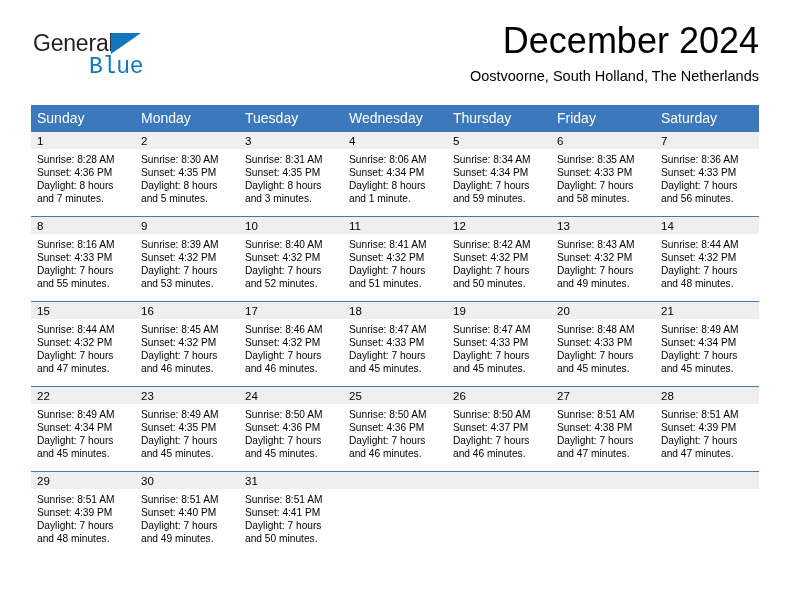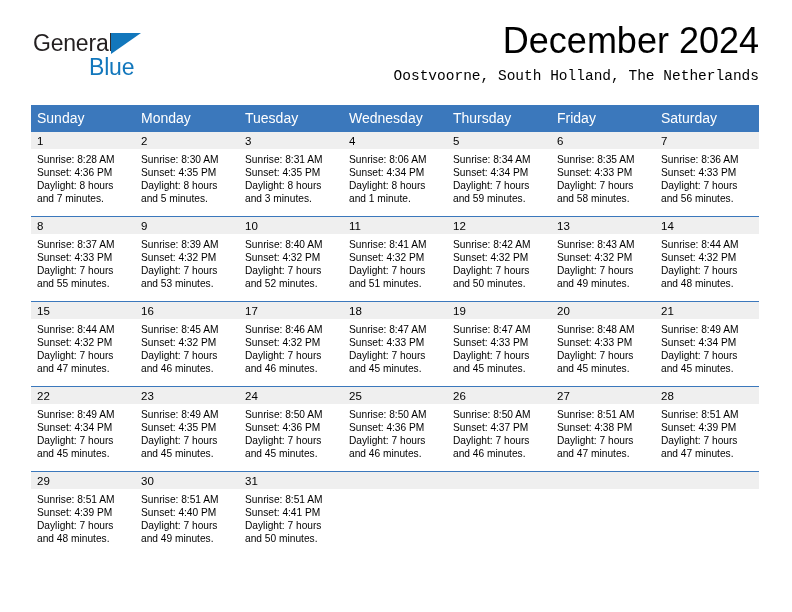--- a/index.html
+++ b/index.html
@@ -49,21 +49,21 @@
     font-family: "Liberation Sans", sans-serif;
     line-height: 27px;
   }
   .logo-blue {
     position: absolute;
     left: 56px;
     top: 24px;
     font-size: 23px;
     letter-spacing: -0.2px;
     color: #1277bc;
-    font-family: Liberation Sans, sans-serif;
+    font-family: Liberation Mono, monospace;
     line-height: 27px;
   }
   .logo-triangle {
     position: absolute;
     left: 78px;
     top: 3px;
     width: 0;
     height: 0;
     border-left: 30px solid #1277bc;
     border-bottom: 21px solid transparent;
@@ -81,21 +81,21 @@
     line-height: 38px;
     white-space: nowrap;
     font-family: "Liberation Sans", sans-serif;
   }
   .location-subtitle {
     font-size: 14.5px;
     color: #000000;
     line-height: 20px;
     margin-top: 6px;
     white-space: nowrap;
-    font-family: Liberation Mono, monospace;
+    font-family: Liberation Sans, sans-serif;
   }
 
   
   .calendar {
     position: absolute;
     left: 31px;
     top: 105px;
     width: 728px;
     border-collapse: collapse;
     table-layout: fixed;
@@ -242,21 +242,21 @@
             <div>Daylight: 7 hours</div>
             <div>and 56 minutes.</div>
           </div>
         </td>
       </tr>
 
       <tr>
         <td>
           <div class="daynum-band">8</div>
           <div class="cell-body">
-            <div>Sunrise: 8:37 AM</div>
+            <div>Sunrise: 8:16 AM</div>
             <div>Sunset: 4:33 PM</div>
             <div>Daylight: 7 hours</div>
             <div>and 55 minutes.</div>
           </div>
         </td>
         <td>
           <div class="daynum-band">9</div>
           <div class="cell-body">
             <div>Sunrise: 8:39 AM</div>
             <div>Sunset: 4:32 PM</div>

